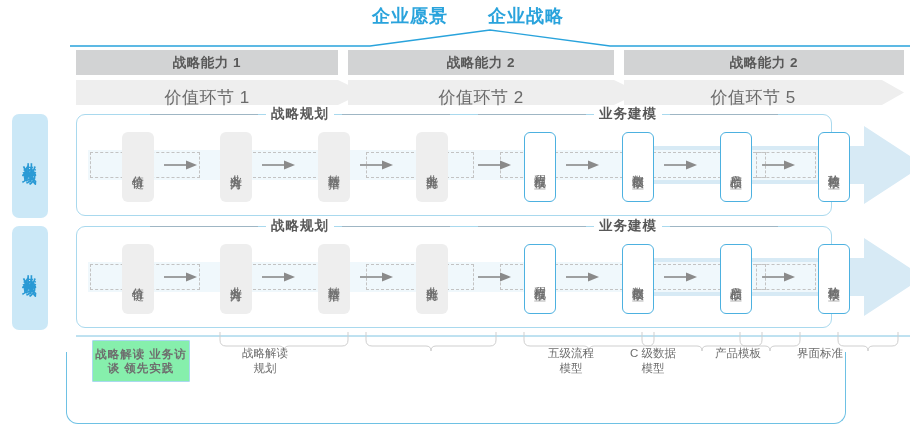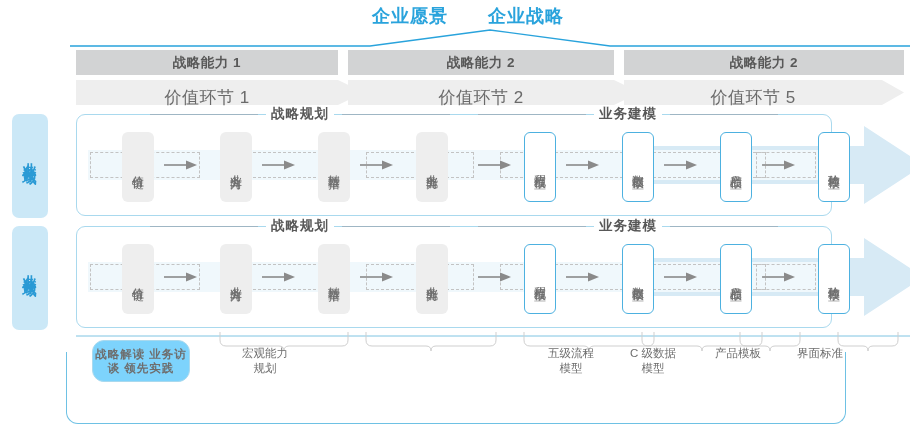--- a/index.html
+++ b/index.html
@@ -91,21 +91,21 @@
     box-sizing:border-box;
   }
   .node.gray{background:#eeeeee;border-radius:6px;}
   .node.blue{background:#ffffff;border:1.5px solid #4db1e0;border-radius:6px;}
   .arrow{position:absolute;top:45px;height:12px;}
 
   
   .brackets{position:absolute;left:76px;top:330px;width:834px;height:22px;}
   .toolbox{
     position:absolute;left:92px;top:340px;width:98px;height:42px;
-    border:1px solid #a9d9ee;border-radius:12px;background:#7dd3fc;
+    border:1px solid #a9d9ee;border-radius:1px;background:#86efac;
     display:flex;align-items:center;justify-content:center;
     font-size:11.5px;line-height:14px;color:#6e6e6e;font-weight:bold;
     text-align:center;letter-spacing:1px;box-sizing:border-box;
   }
   .toollabel{
     position:absolute;top:346px;
     font-size:11.5px;line-height:15px;color:#6e6e6e;
     text-align:center;white-space:pre-line;
   }
 
@@ -283,21 +283,21 @@
       <path d="M566,2 L566,10 Q566,16 572,16 L621,16 Q626,16 626,21 Q626,16 631,16 L680,16 Q686,16 686,10 L686,2" fill="none" stroke="#cfcfcf" stroke-width="1"></path>
       <path d="M664,2 L664,10 Q664,16 670,16 L689,16 Q694,16 694,21 Q694,16 699,16 L718,16 Q724,16 724,10 L724,2" fill="none" stroke="#cfcfcf" stroke-width="1"></path>
       <path d="M762,2 L762,10 Q762,16 768,16 L787,16 Q792,16 792,21 Q792,16 797,16 L816,16 Q822,16 822,10 L822,2" fill="none" stroke="#cfcfcf" stroke-width="1"></path>
     </svg>
 
   <div class="toolbox">战略解读
 业务访谈
 领先实践</div>
 
   <div class="support-frame"></div>
-<div class="toollabel" style="left: 200px; width: 130px;">宏观能力
+<div class="toollabel" style="left: 200px; width: 130px;">战略解读
 规划</div>
     <div class="toollabel" style="left: 506px; width: 130px;">五级流程
 模型</div>
     <div class="toollabel" style="left: 598px; width: 110px;">C 级数据
 模型</div>
     <div class="toollabel" style="left: 678px; width: 120px;">产品模板</div>
     <div class="toollabel" style="left: 760px; width: 120px;">界面标准</div>
   </div>
 
 </body></html>

